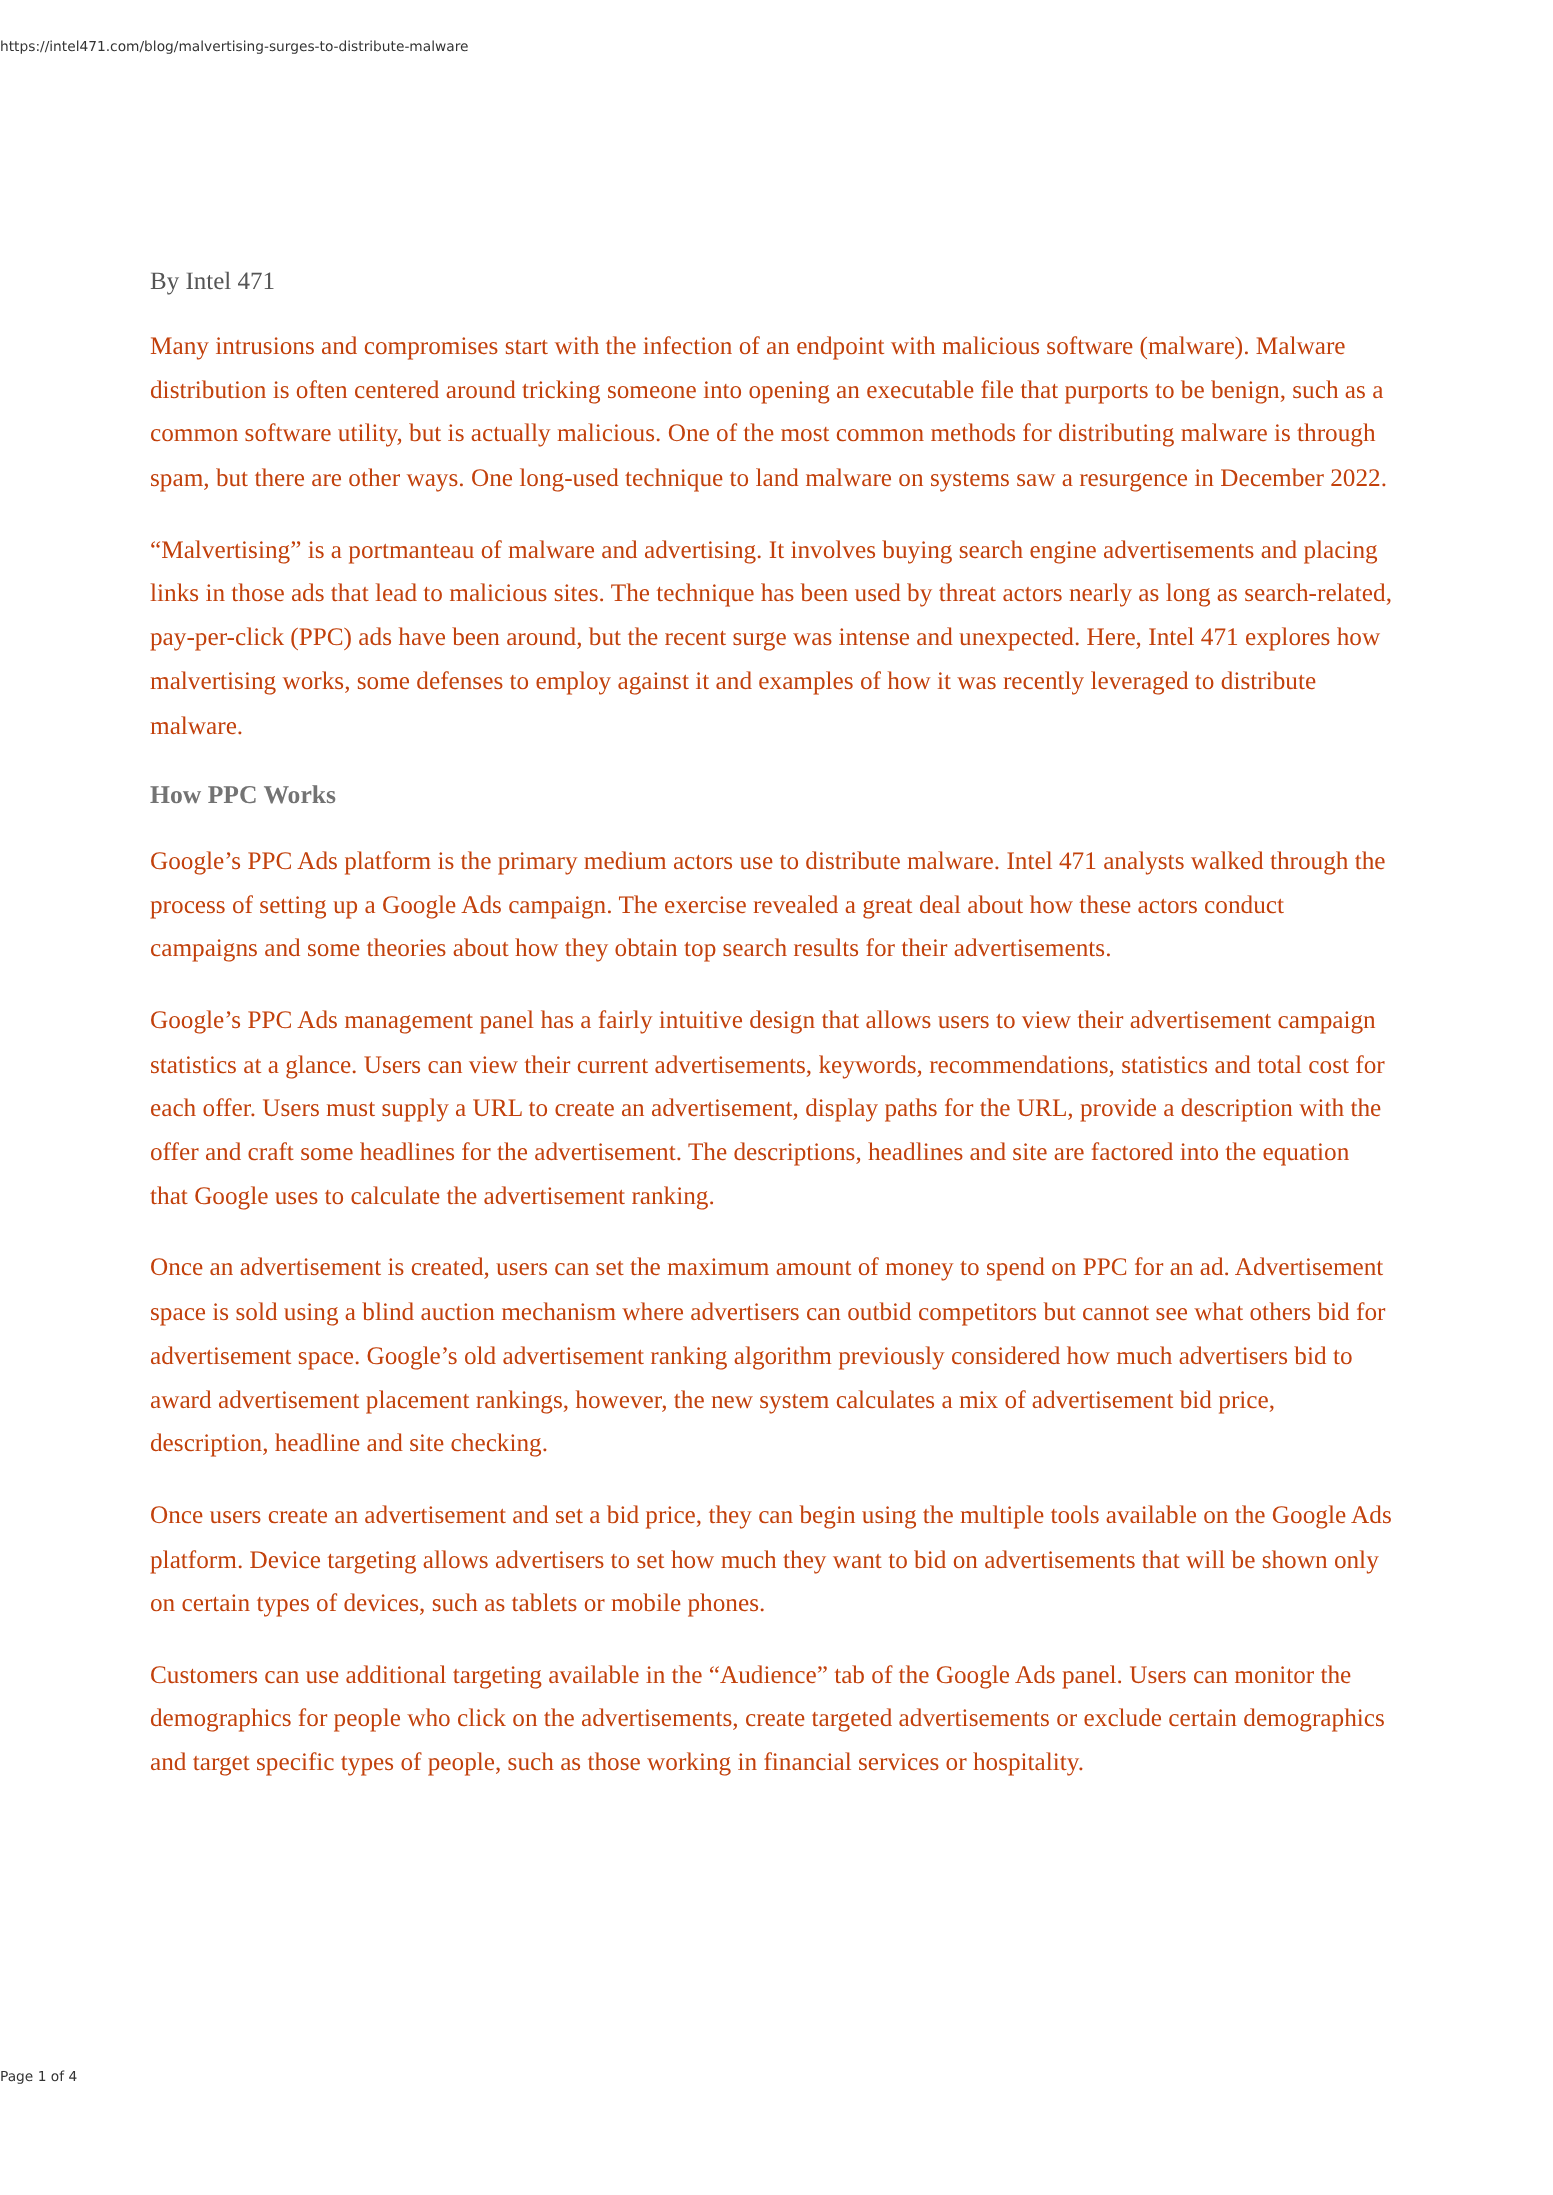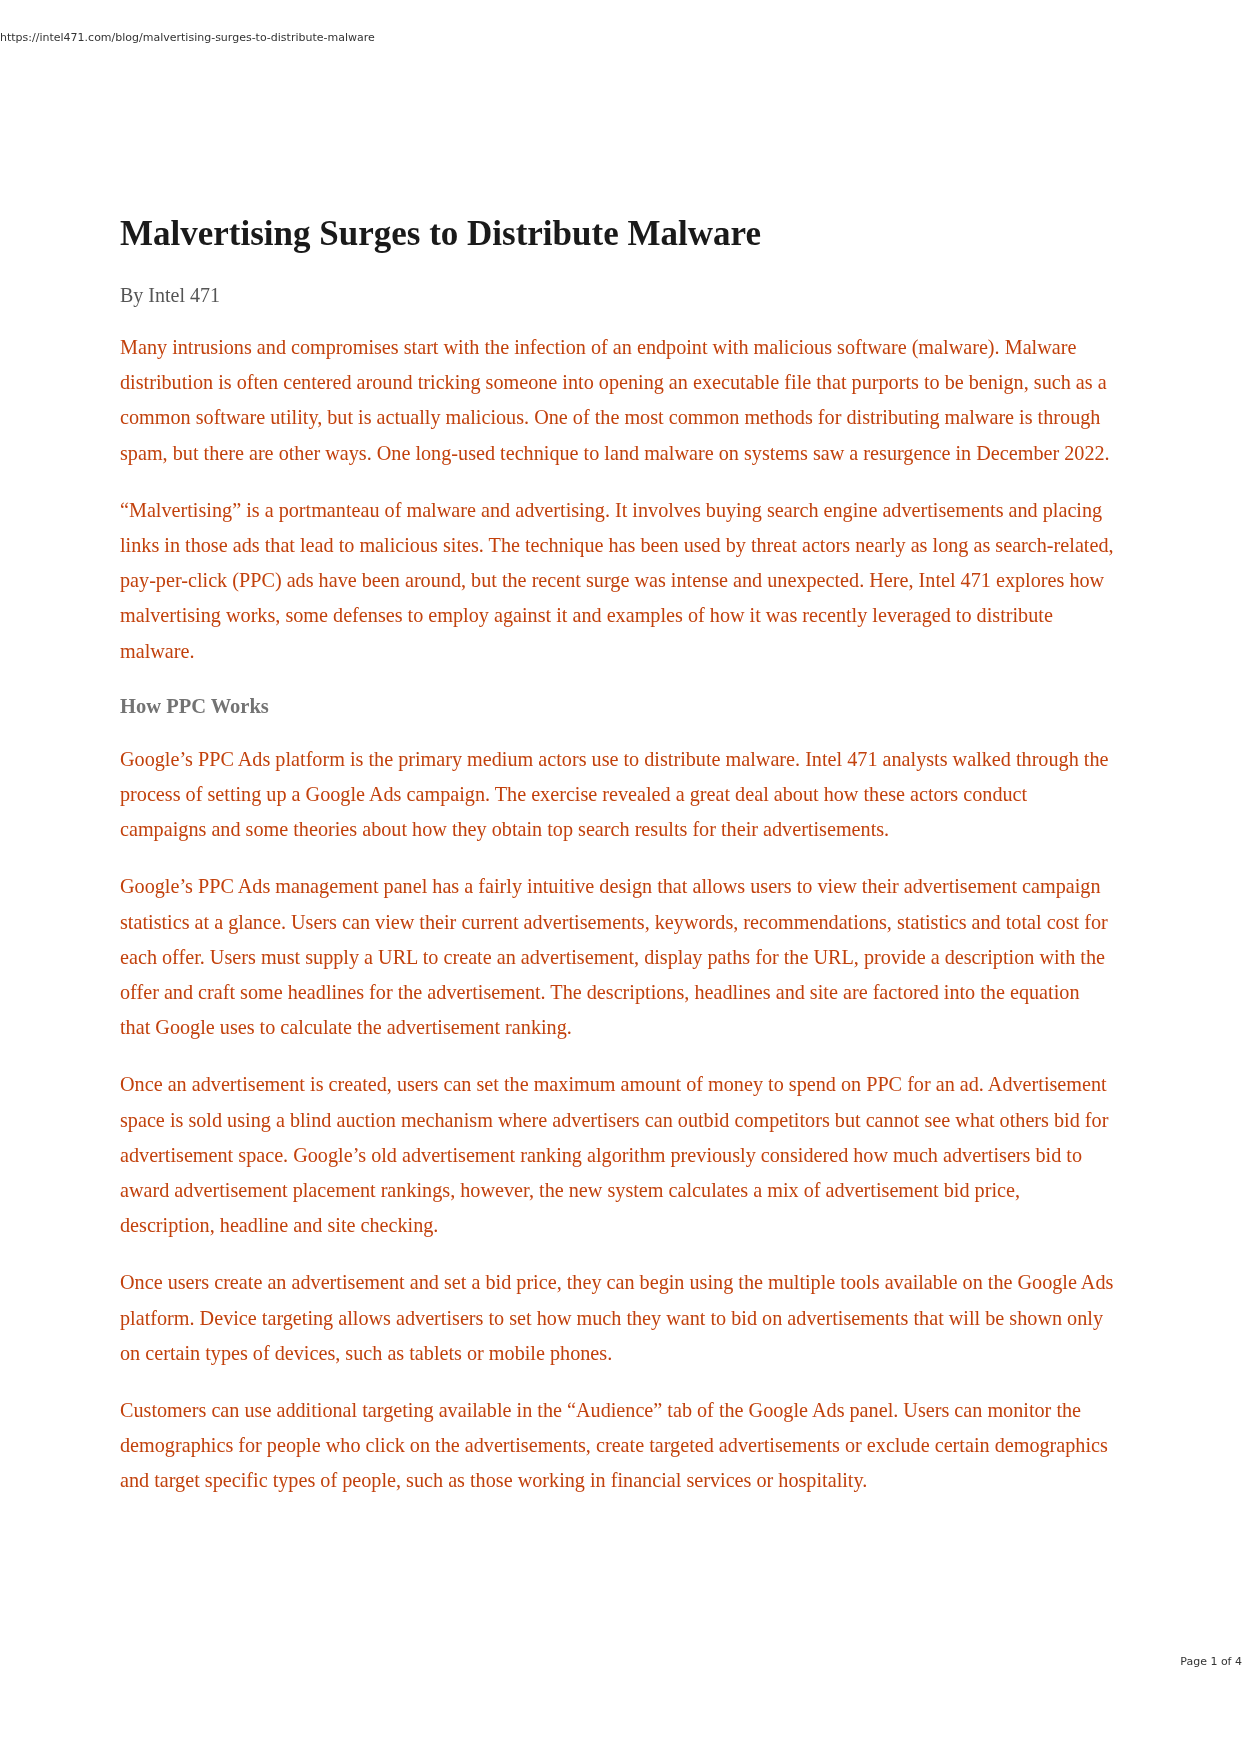--- a/index.html
+++ b/index.html
@@ -18,31 +18,30 @@
   }
   .byline { font-size: 20px; line-height: 26px; color: #555555; margin: 0 0 22px 0; }
   .meta { font-size: 17.5px; line-height: 24px; color: #777777; margin: 0 0 19px 0; }
   p.body {
     font-size: 20.2px; line-height: 35.2px; margin: 0 16px 22px 0; color: #c2410c;
   }
   h2 {
     font-size: 20.5px; font-weight: bold; line-height: 30px; margin: 0 0 21px 0; color: #737373;
   }
   .page-footer {
-    position: absolute; top: 1655px; left: 0; width: 1242px; text-align: right;
+    position: absolute; top: 1655px; left: 0; width: 1242px; text-align: left;
     font-family: "DejaVu Sans", sans-serif; font-size: 11px; color: #333333;
   }
 </style>
 </head>
 <body>
 
 <div class="url-header">https://intel471.com/blog/malvertising-surges-to-distribute-malware</div>
 
 <div class="content">
-  <h1>Malvertising Surges to Distribute Malware</h1>
   <div class="byline">By Intel 471</div>
 
   <p class="body">Many intrusions and compromises start with the infection of an endpoint with malicious software (malware). Malware distribution is often centered around tricking someone into opening an executable file that purports to be benign, such as a common software utility, but is actually malicious. One of the most common methods for distributing malware is through spam, but there are other ways. One long-used technique to land malware on systems saw a resurgence in December 2022.</p>
   <p class="body">“Malvertising” is a portmanteau of malware and advertising. It involves buying search engine advertisements and placing links in those ads that lead to malicious sites. The technique has been used by threat actors nearly as long as search-related, pay-per-click (PPC) ads have been around, but the recent surge was intense and unexpected. Here, Intel 471 explores how malvertising works, some defenses to employ against it and examples of how it was recently leveraged to distribute malware.</p>
 
   <h2>How PPC Works</h2>
 
   <p class="body">Google’s PPC Ads platform is the primary medium actors use to distribute malware. Intel 471 analysts walked through the process of setting up a Google Ads campaign. The exercise revealed a great deal about how these actors conduct campaigns and some theories about how they obtain top search results for their advertisements.</p>
   <p class="body">Google’s PPC Ads management panel has a fairly intuitive design that allows users to view their advertisement campaign statistics at a glance. Users can view their current advertisements, keywords, recommendations, statistics and total cost for each offer. Users must supply a URL to create an advertisement, display paths for the URL, provide a description with the offer and craft some headlines for the advertisement. The descriptions, headlines and site are factored into the equation that Google uses to calculate the advertisement ranking.</p>
   <p class="body">Once an advertisement is created, users can set the maximum amount of money to spend on PPC for an ad. Advertisement space is sold using a blind auction mechanism where advertisers can outbid competitors but cannot see what others bid for advertisement space. Google’s old advertisement ranking algorithm previously considered how much advertisers bid to award advertisement placement rankings, however, the new system calculates a mix of advertisement bid price, description, headline and site checking.</p>

